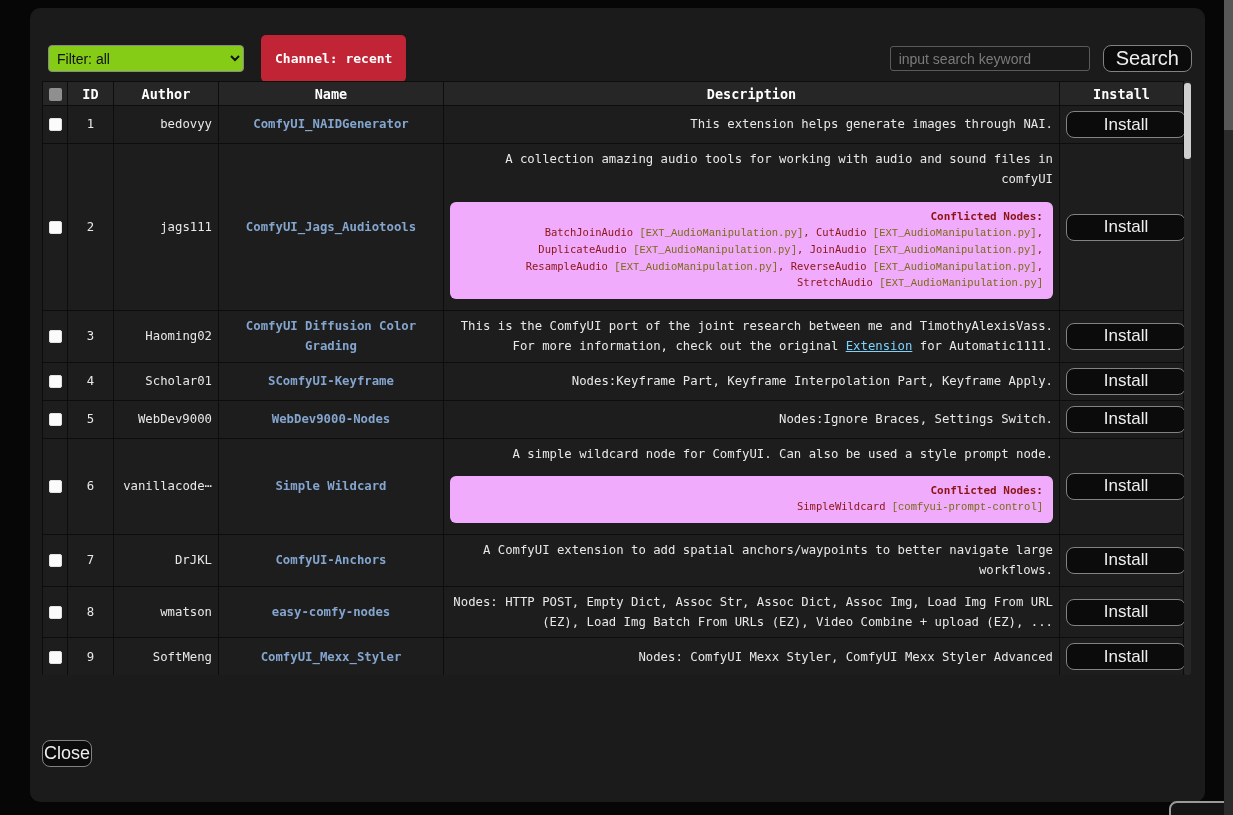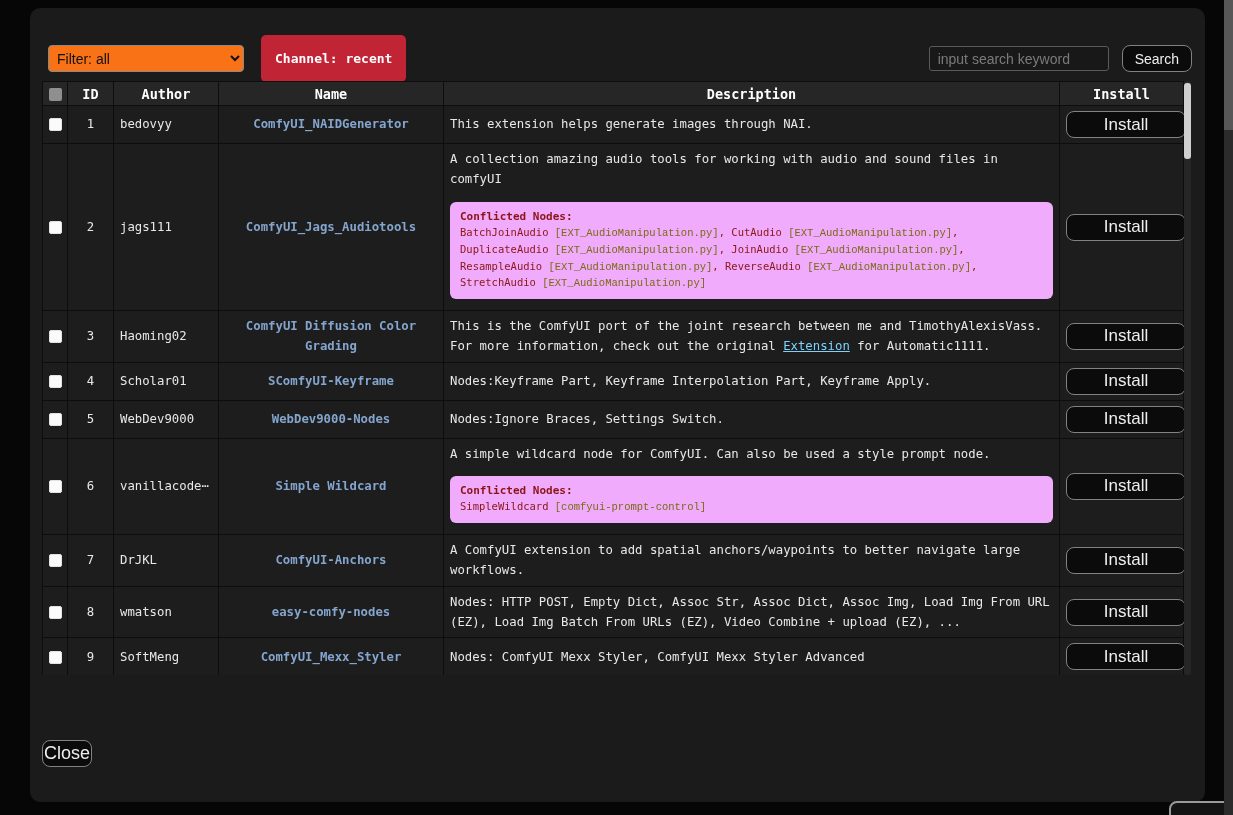--- a/index.html
+++ b/index.html
@@ -19,65 +19,65 @@
     background: #1b1b1b;
     border-radius: 10px;
     padding: 37px 13px 0 12px;
   }
 
   
   .toolbar { display: flex; align-items: center; height: 27px; margin-bottom: 9px; }
   .filter-select {
     width: 196px; height: 27px; margin-left: 6px;
     font: 14px "Liberation Sans", sans-serif;
-    background: #f97316; color: #111;
+    background: #84cc16; color: #111;
     border: 1px solid #8a8a8a; border-radius: 4px; padding: 0 4px;
   }
   .channel-badge {
     margin-left: 17px;
     background: #c12535; color: #ffffff;
     font: bold 13px "DejaVu Sans Mono", monospace;
     padding: 16px 14px; border-radius: 5px;
   }
   .toolbar-right { margin-left: auto; display: flex; align-items: center; gap: 13px; }
   .search-input {
-    width: 180px; height: 25px;
+    width: 200px; height: 25px;
     background: #181818; color: #0ea5e9;
     border: 1px solid #5a5a5a; border-radius: 3px;
     font: 14px "Liberation Sans", sans-serif; padding: 0 8px;
   }
   .search-input::placeholder { color: #7b7b7b; }
   .btn {
     background: #0b0b0b; color: #eeeeee;
     border: 1px solid #828282; border-radius: 8px;
     font-family: "Liberation Sans", sans-serif;
     cursor: pointer;
   }
-  .search-btn { font-size: 14px; height: 27px; padding: 0 12px; }
+  .search-btn { font-size: 20px; height: 27px; padding: 0 12px; }
 
   
   .table-wrap { position: relative; width: 1149px; height: 594px; overflow: hidden; }
   table { border-collapse: collapse; table-layout: fixed; width: 1141px; }
   th, td { border: 1px solid #0d0d0d; }
   thead th {
     background: #262626; color: #ffffff;
     font: bold 13.5px "DejaVu Sans Mono", monospace;
     height: 24px; padding: 2px 4px;
   }
   tbody td {
     background: #1d1d1d; color: #e8e8e8;
     font-size: 12.3px; line-height: 1.65;
     vertical-align: middle; padding: 5px 6px;
   }
   .check-cell, .check-col { text-align: center; padding: 0; }
   .id-cell { text-align: center; }
-  .author-cell { text-align: left; white-space: nowrap; overflow: hidden; }
+  .author-cell { text-align: right; white-space: nowrap; overflow: hidden; }
   .name-cell { text-align: center; }
   .name-link { color: #84a5ce; font-weight: bold; cursor: pointer; text-decoration: none; margin-top: 48px; }
-  .desc-cell { text-align: left; }
+  .desc-cell { text-align: right; }
   .desc-link { color: #7dd3fc; text-decoration: underline; cursor: pointer; }
   .install-cell { text-align: center; }
   .install-btn { width: 120px; height: 27px; font-size: 17px; border-radius: 8px; }
 
   input[type="checkbox"] {
     appearance: none; -webkit-appearance: none;
     width: 13px; height: 13px; margin: 0;
     background: #fbfbfb; border: 1px solid #e2e2e2; border-radius: 2px;
     vertical-align: middle; cursor: pointer;
   }

